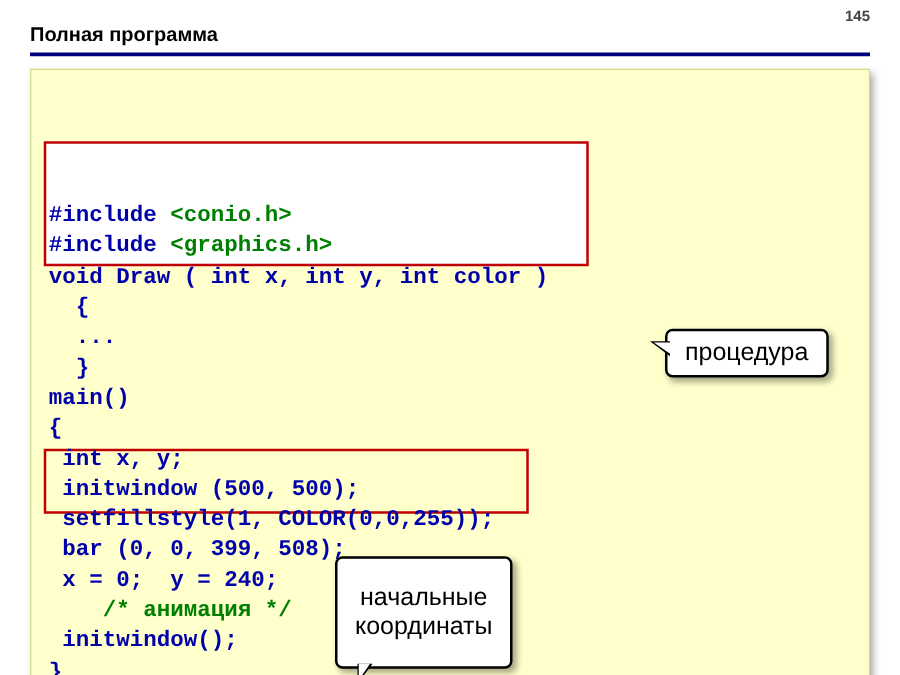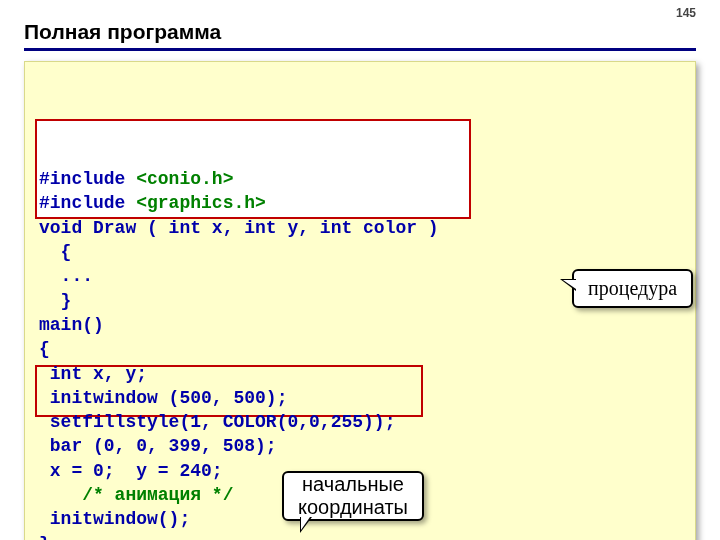--- a/index.html
+++ b/index.html
@@ -19,21 +19,21 @@
   }
   .page-number {
     position: absolute;
     top: 6px;
     right: 24px;
     font-size: 12px;
     font-weight: bold;
     color: #444;
   }
   .title {
-    font-size: 21px;
+    font-size: 16px;
     font-weight: bold;
     color: #000;
     margin-top: 6px;
     margin-bottom: 4px;
   }
   .rule {
     height: 3px;
     background: #000080;
     margin-bottom: 10px;
   }
@@ -88,21 +88,21 @@
     color: #000;
     box-shadow: 3px 3px 5px rgba(0,0,0,0.35);
     z-index: 3;
     white-space: nowrap;
     text-align: center;
   }
   .callout .tail {
     position: absolute;
     width: 0; height: 0;
   }
-  .callout.c1 { left: 548px; top: 208px; font-family: Liberation Serif, serif; }
+  .callout.c1 { left: 508px; top: 208px; }
   .callout.c1 .tail {
     left: -14px; top: 8px;
     border-top: 0 solid transparent;
     border-bottom: 12px solid transparent;
     border-right: 16px solid #000;
   }
   .callout.c1 .tail::after {
     content: "";
     position: absolute;
     left: 3px; top: 1px;
@@ -118,21 +118,21 @@
     border-right: 16px solid #000;
   }
   .callout.c2 .tail::after {
     content: "";
     position: absolute;
     left: 3px; top: 1px;
     border-top: 0 solid transparent;
     border-bottom: 9px solid transparent;
     border-right: 13px solid #fff;
   }
-  .callout.c3 { left: 258px; top: 390px; line-height: 1.15; padding: 0 14px; margin-top: 20px; }
+  .callout.c3 { left: 244px; top: 390px; line-height: 1.15; padding: 20px 14px; }
   .callout.c3 .tail {
     left: 16px; bottom: -14px;
     border-left: 0 solid transparent;
     border-right: 12px solid transparent;
     border-top: 16px solid #000;
   }
   .callout.c3 .tail::after {
     content: "";
     position: absolute;
     left: 1px; top: -16px;

